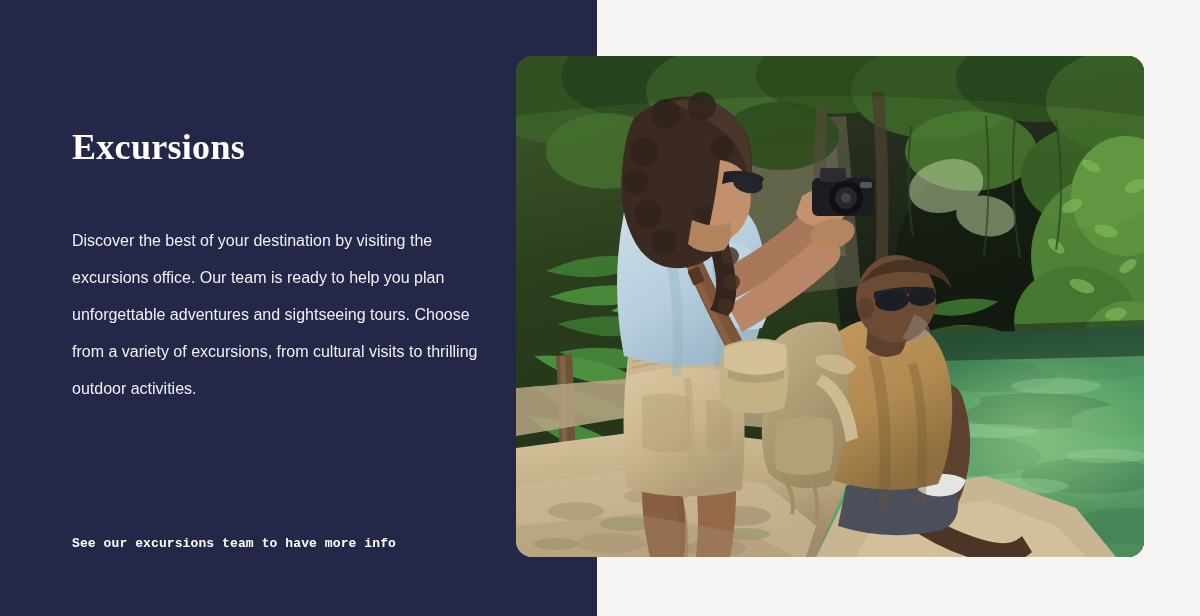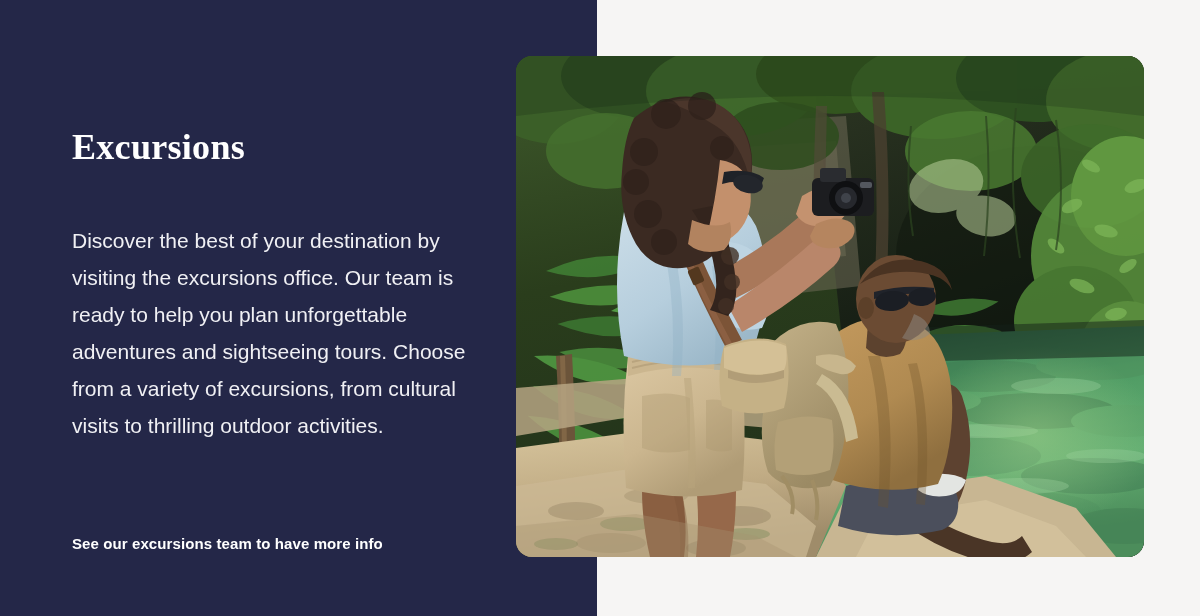--- a/index.html
+++ b/index.html
@@ -37,30 +37,30 @@
     letter-spacing:0.3px;
     color:#ffffff;
     white-space:nowrap;
   }
   .body-copy {
     position:absolute;
     top:222px; left:0;
     width:430px;
     font-family:"Liberation Sans", sans-serif;
     font-weight:400;
-    font-size:21px;
+    font-size:16px;
     line-height:37px;
     color:#f0f0f4;
   }
   .cta-link {
     position:absolute;
     top:533px; left:0;
-    font-family:Liberation Sans, sans-serif;
+    font-family:Liberation Mono, monospace;
     font-weight:bold;
-    font-size:15px;
+    font-size:13px;
     line-height:22px;
     letter-spacing:0.1px;
     color:#ffffff;
     text-decoration:none;
     white-space:nowrap;
     cursor:pointer;
   }
 
   
   .photo-frame {

